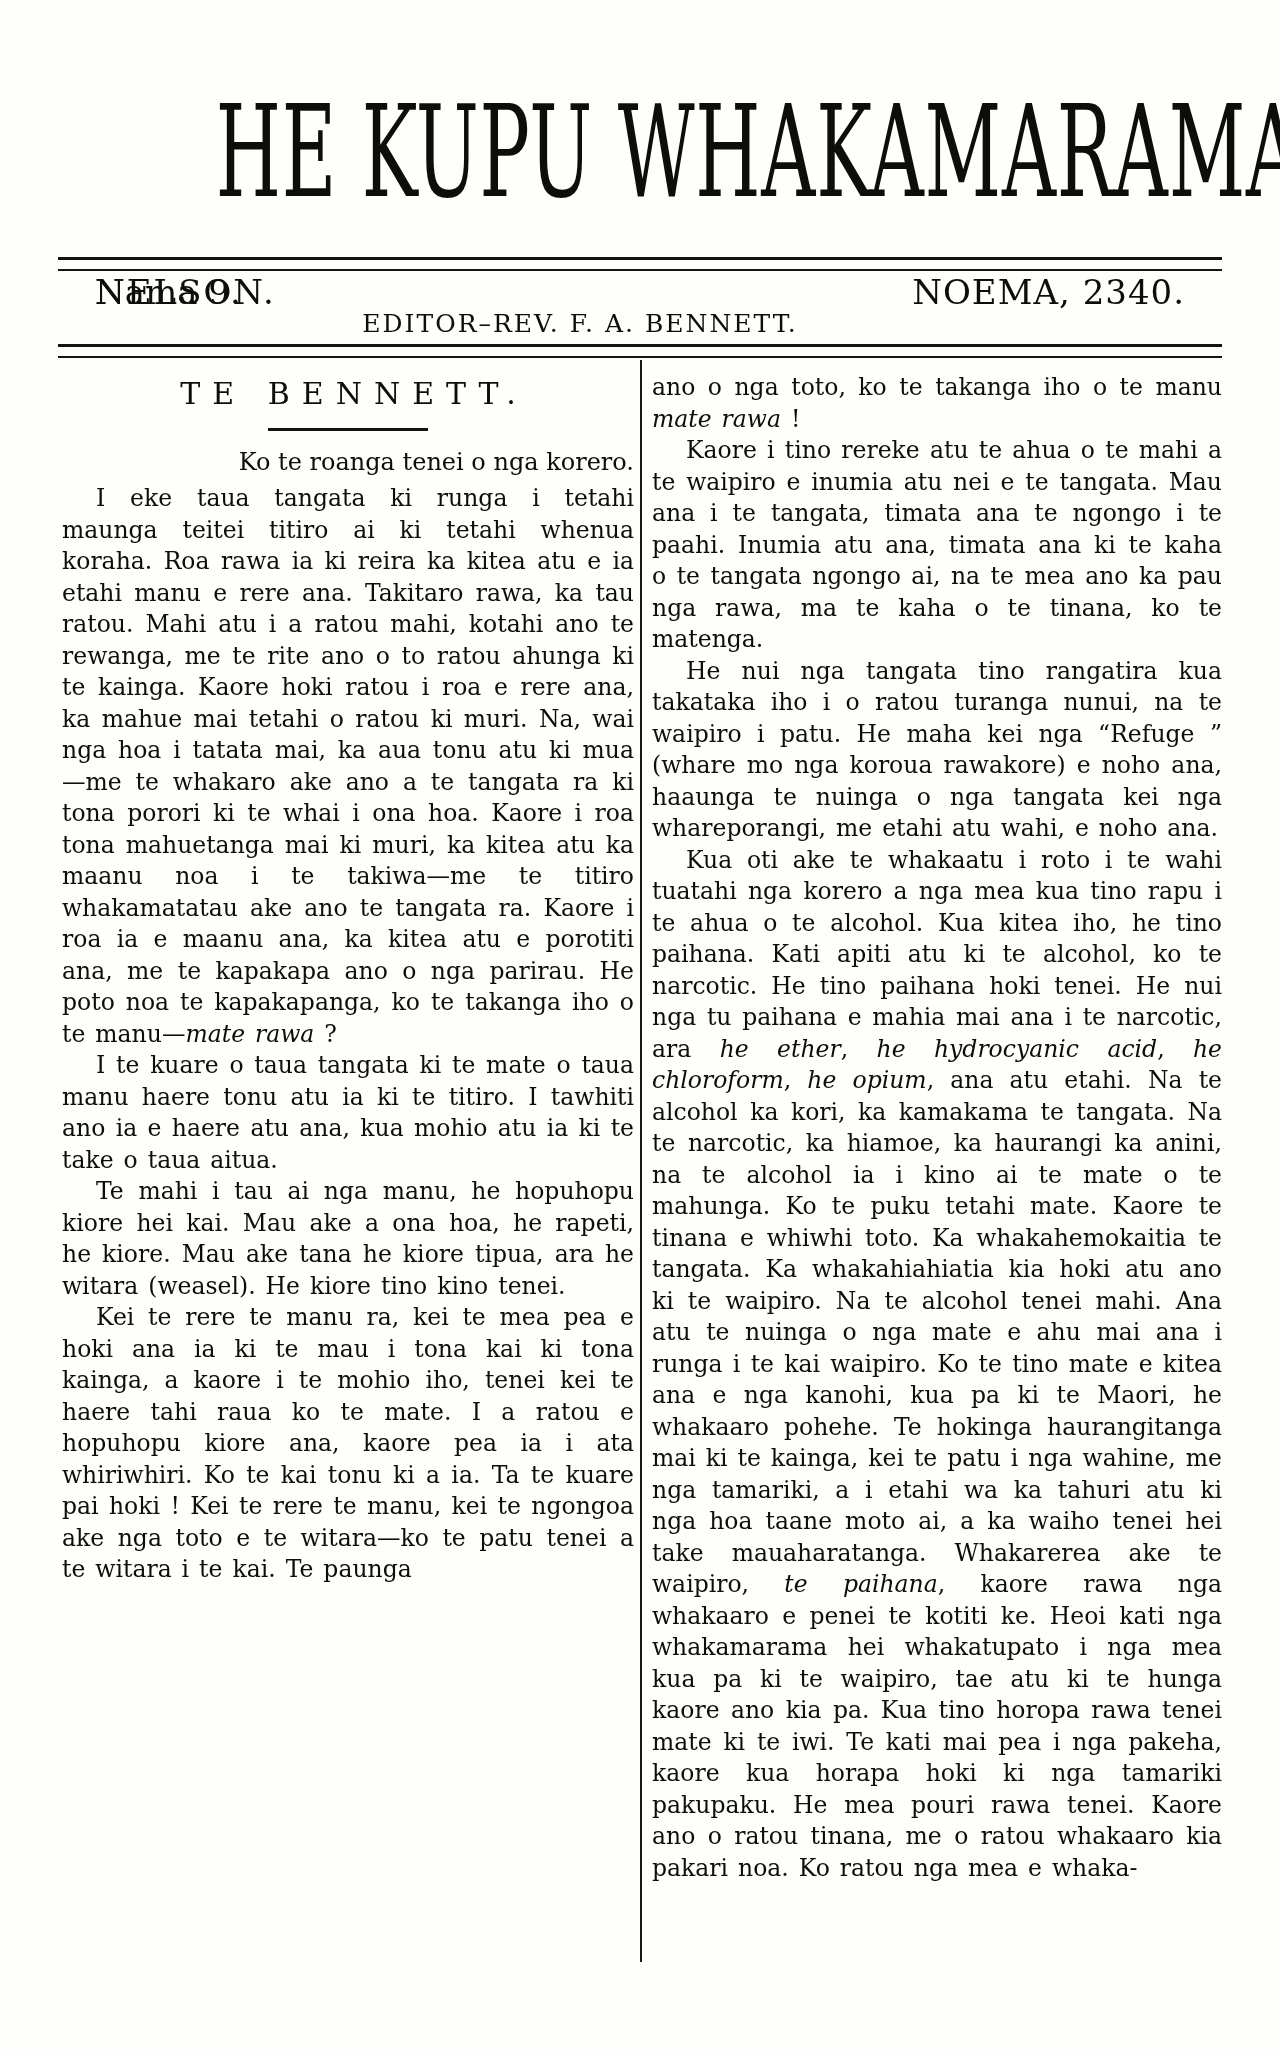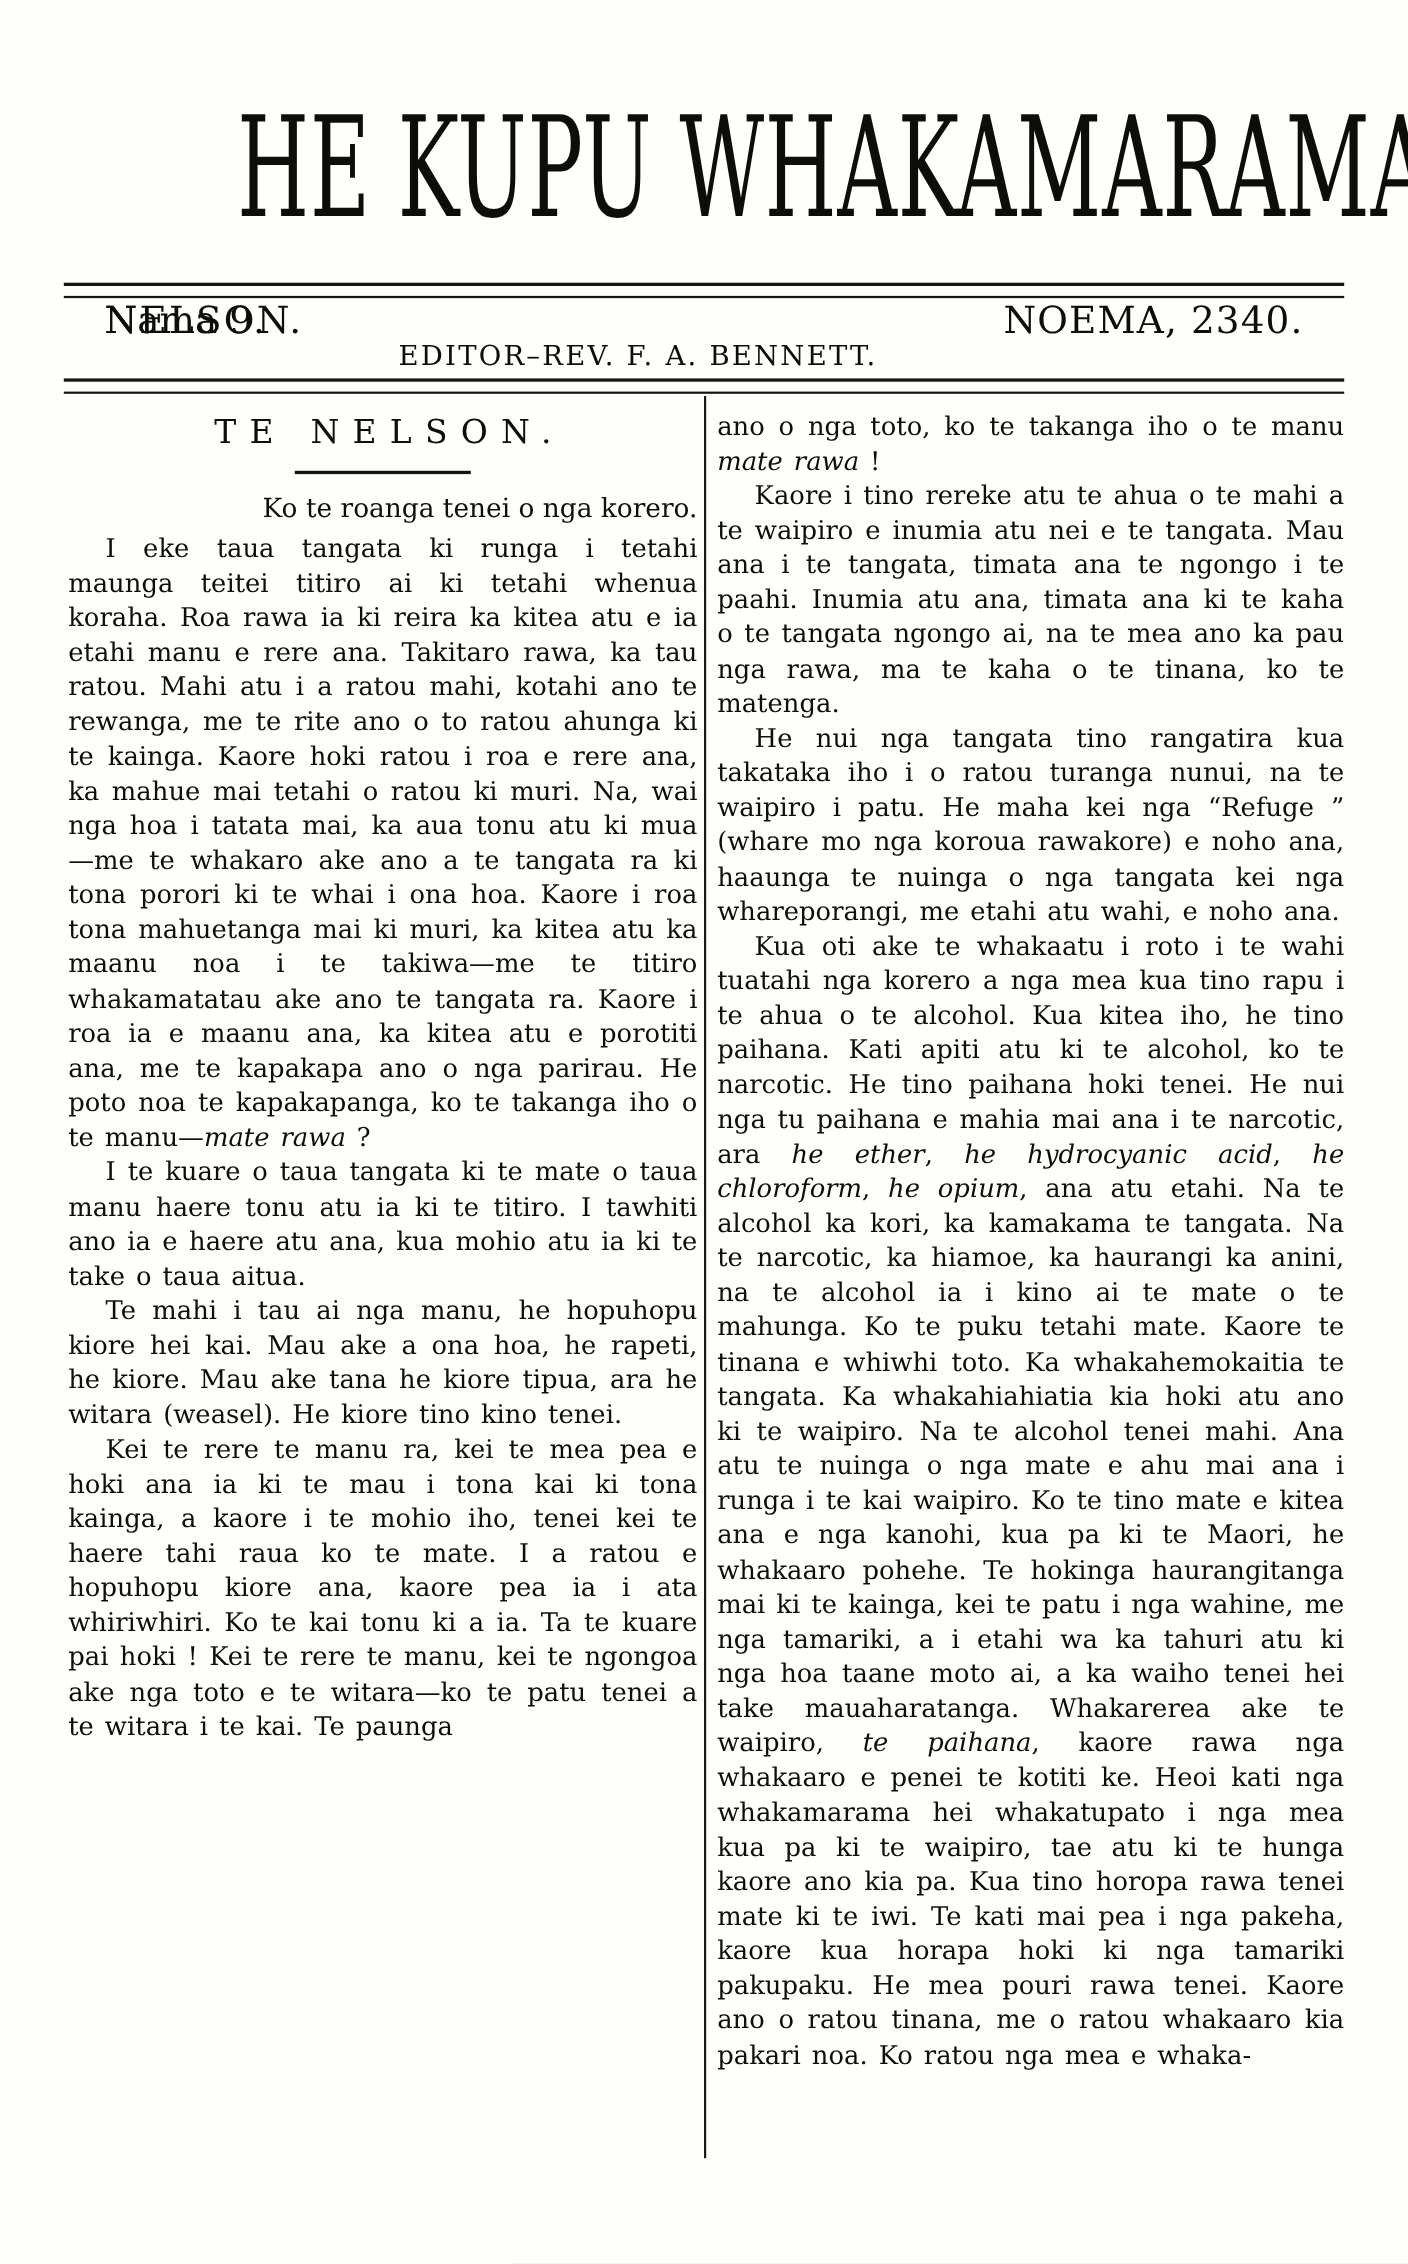--- a/index.html
+++ b/index.html
@@ -57,21 +57,21 @@
     <span class="place">NELSON.</span>
     <span class="date">NOEMA, 2340.</span>
   </div>
   <div class="editorline">EDITOR–REV. F. A. BENNETT.</div>
 
   <div class="rule-double rule-mid"></div>
 
   <div class="divider"></div>
 
   <div class="col col-left">
-    <h2 class="article-heading">TE NELSON.</h2>
+    <h2 class="article-heading">TE BENNETT.</h2>
     <div class="heading-rule"></div>
     <p class="article-intro">Ko te roanga tenei o nga korero.</p>
     <div id="col-left-paras">
         <p class="para"><span>I eke taua tangata ki runga i tetahi maunga teitei titiro ai ki tetahi whenua koraha.  Roa rawa ia ki reira ka kitea atu e ia etahi manu e rere ana.  Takitaro rawa, ka tau ratou.  Mahi atu i a ratou mahi, kotahi ano te rewanga, me te rite ano o to ratou ahunga ki te kainga.  Kaore hoki ratou i roa e rere ana, ka mahue mai tetahi o ratou ki muri.  Na, wai nga hoa i tatata mai, ka aua tonu atu ki mua—me te whakaro ake ano a te tangata ra ki tona porori ki te whai i ona hoa.  Kaore i roa tona mahuetanga mai ki muri, ka kitea atu ka maanu noa i te takiwa—me te titiro whakamatatau ake ano te tangata ra.  Kaore i roa ia e maanu ana, ka kitea atu e porotiti ana, me te kapakapa ano o nga parirau.  He poto noa te kapakapanga, ko te takanga iho o te manu—</span><span class="italic">mate rawa</span><span> ?</span></p>
         <p class="para"><span>I te kuare o taua tangata ki te mate o taua manu haere tonu atu ia ki te titiro. I tawhiti ano ia e haere atu ana, kua mohio atu ia ki te take o taua aitua.</span></p>
         <p class="para"><span>Te mahi i tau ai nga manu, he hopuhopu kiore hei kai.  Mau ake a ona hoa, he rapeti, he kiore.  Mau ake tana he kiore tipua, ara he witara (weasel).  He kiore tino kino tenei.</span></p>
         <p class="para"><span>Kei te rere te manu ra, kei te mea pea e hoki ana ia ki te mau i tona kai ki tona kainga, a kaore i te mohio iho, tenei kei te haere tahi raua ko te mate.  I a ratou e hopuhopu kiore ana, kaore pea ia i ata whiriwhiri.  Ko te kai tonu ki a ia.  Ta te kuare pai hoki !  Kei te rere te manu, kei te ngongoa ake nga toto e te witara—ko te patu tenei a te witara i te kai.  Te paunga</span></p>
       </div>
   </div>
 

